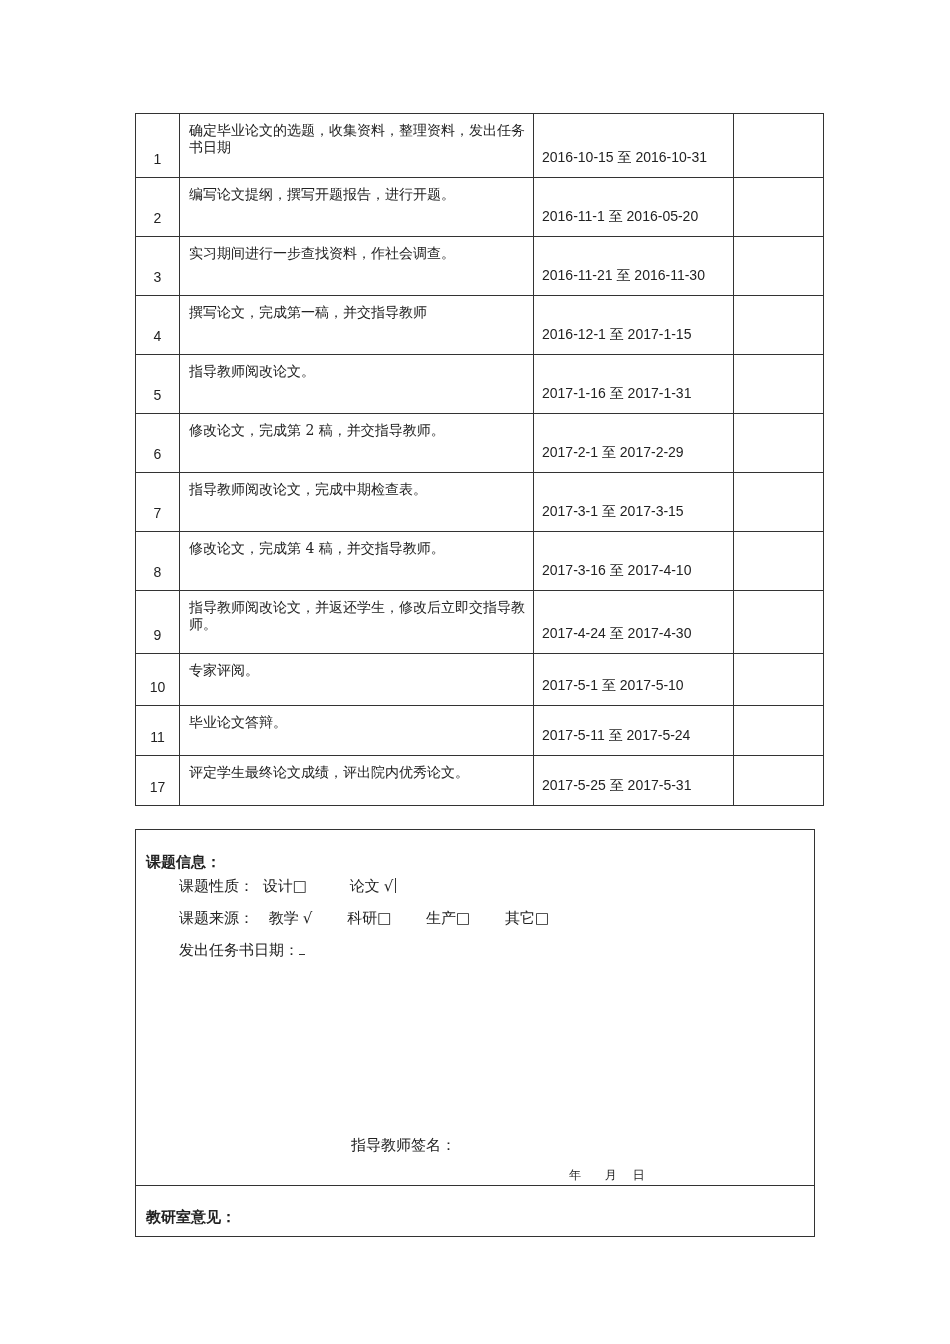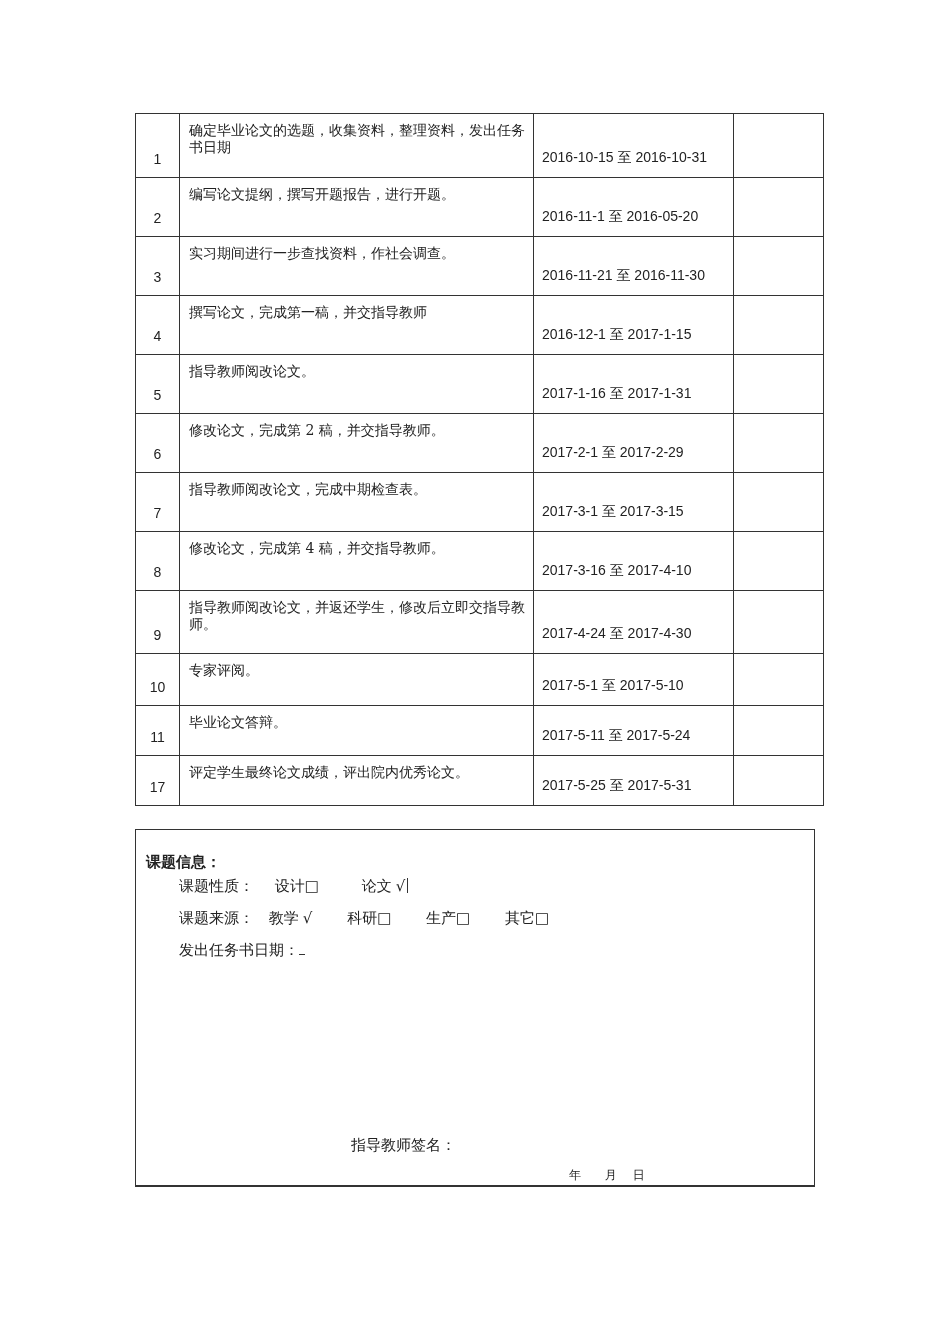--- a/index.html
+++ b/index.html
@@ -100,21 +100,21 @@
       </tr>
     </tbody>
 </table>
 
 <div class="info">
   <div class="info-top">
     <div class="heading" style="top:15px;">课题信息：</div>
 
     <div class="line" style="top:47px;">
       <span>课题性质：</span>
-      <span style="margin-left:16px;"><span>设计</span><span>□</span></span>
+      <span style="margin-left:4px;"><span>设计</span><span>□</span></span>
       <span style="margin-left:38px;"><span>论文</span><span style="margin-left:4px;">√</span><span style="border-left:1px solid #333;height:15px;margin-left:2px;vertical-align:-2px;"></span></span>
     </div>
 
     <div class="line" style="top:79px;">
       <span>课题来源：</span>
       <span style="margin-left:10px;"><span>教学</span><span style="margin-left:4px;">√</span></span>
       <span style="margin-left:30px;"><span>科研</span><span>□</span></span>
       <span style="margin-left:30px;"><span>生产</span><span>□</span></span>
       <span style="margin-left:30px;"><span>其它</span><span>□</span></span>
     </div>
@@ -123,13 +123,16 @@
       <span>发出任务书日期：</span><span style="display:inline-block;width:6px;border-bottom:1px solid #333;height:12px;"></span>
     </div>
 
     <div class="sig">指导教师签名：</div>
     <div class="ymd">
       <span>年</span>
       <span style="margin-left:20px;">月</span>
       <span style="margin-left:12px;">日</span>
     </div>
   </div>
+  <div class="info-bottom">
+    <div class="heading" style="top:14px;">教研室意见：</div>
+  </div>
 </div>
 
 </body></html>

